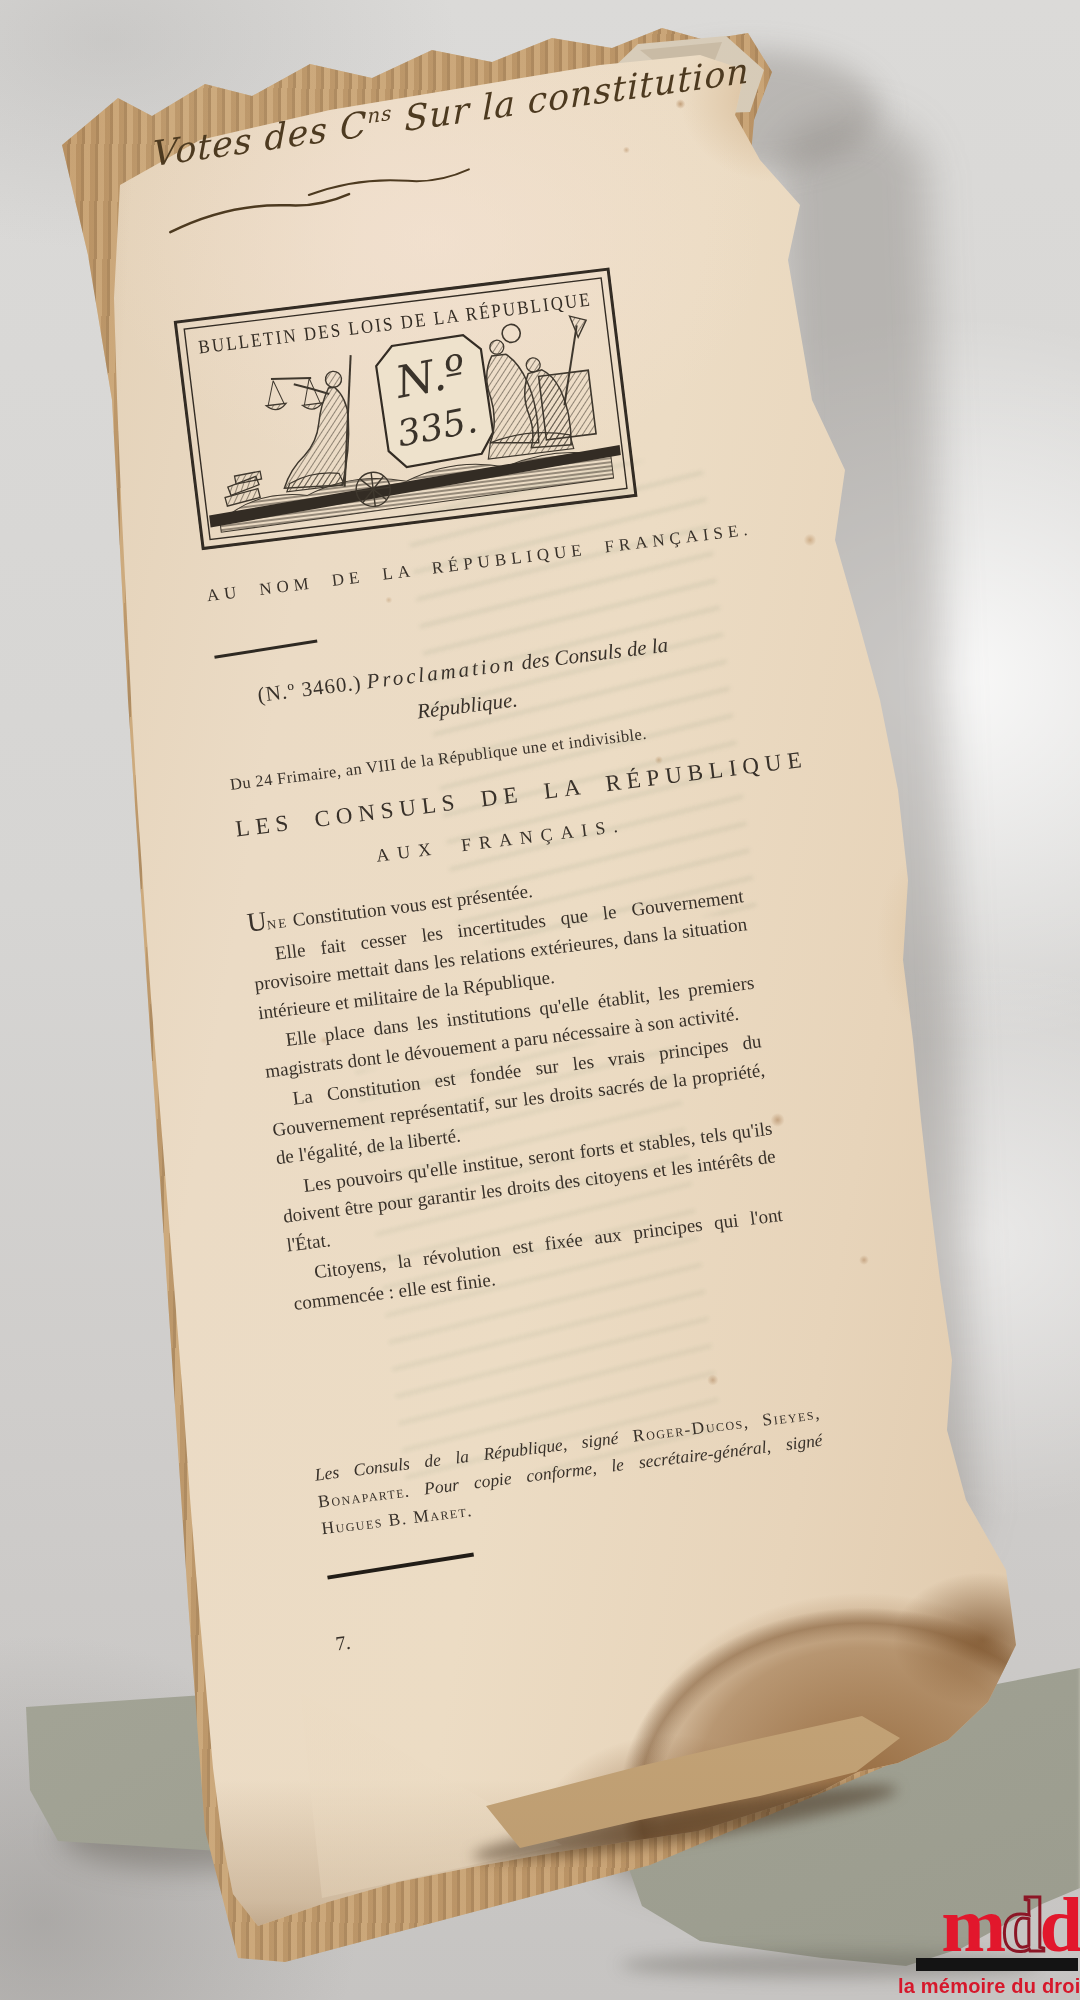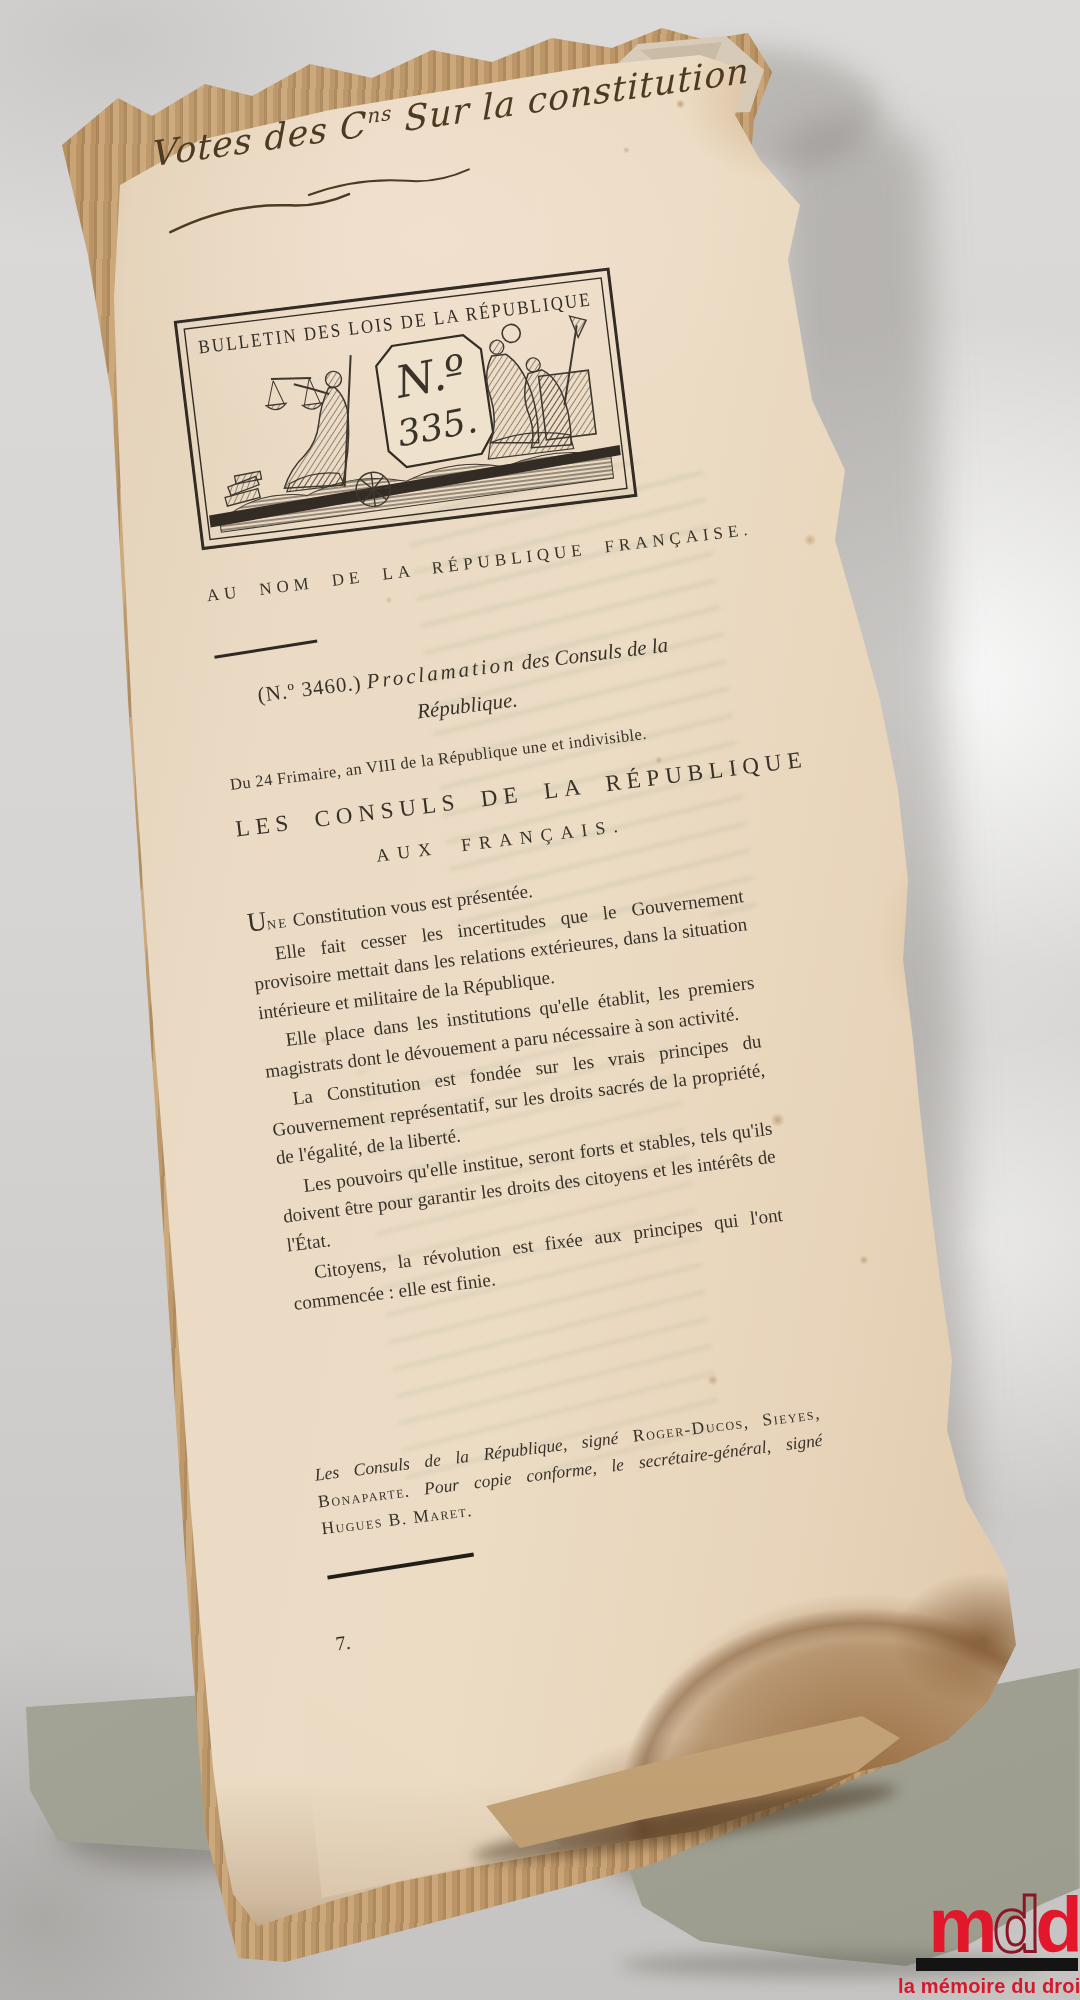--- a/index.html
+++ b/index.html
@@ -190,21 +190,21 @@
   .signature{
     top:1356px;left:6px;width:508px;
     font-size:17.5px;line-height:1.55;font-style:italic;text-align:justify;
   }
   .signature .sc{font-style:normal;font-variant:small-caps;letter-spacing:1.5px;}
   .sig-rule{top:1468px;left:302px;width:148px;height:4px;background:#221d17;transform:rotate(-2deg);}
   .page-number{top:1528px;left:228px;font-size:20px;}
   
   .watermark{right:2px;bottom:2px;width:180px;text-align:right;}
   .wm-logo{
-    font-family:Liberation Sans, sans-serif;font-weight:700;
+    font-family:Liberation Serif, serif;font-weight:700;
     font-size:78px;line-height:.8;letter-spacing:-5px;white-space:nowrap;
   }
   .wm-m,.wm-d2{color:#e2172c;}
   .wm-d1{color:transparent;-webkit-text-stroke:3px #8c1626;}
   .wm-bar{width:162px;height:13px;background:#141414;margin:2px 0 4px auto;}
   .wm-tagline{
     font-family:"Liberation Sans",sans-serif;font-weight:700;
     font-size:20px;color:#d6182b;letter-spacing:.2px;white-space:nowrap;
   }
 </style>

